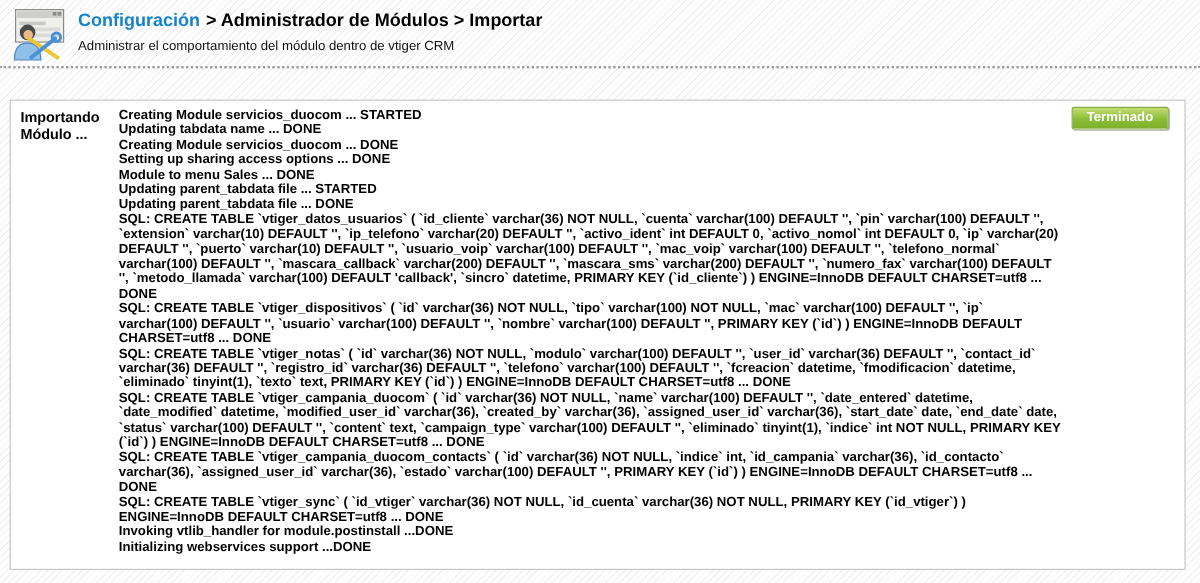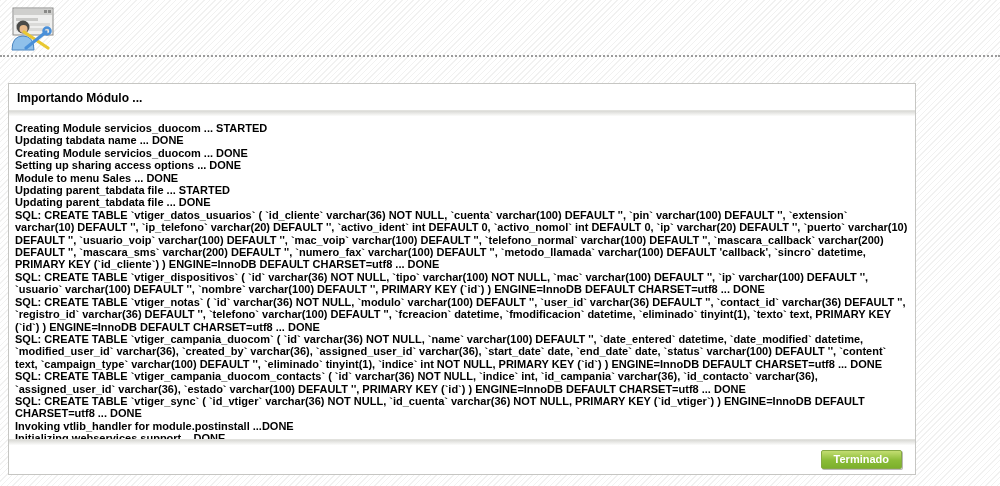--- a/index.html
+++ b/index.html
@@ -22,23 +22,23 @@
   }
   .hdr-icon { position: absolute; left: 8px; top: 6px; width: 48px; height: 46px; }
   .titles { position: absolute; left: 65px; top: 9px; }
   .breadcrumb { font-size: 15px; font-weight: bold; white-space: nowrap; }
   .breadcrumb .crumb-link { color: #1683c7; cursor: pointer; }
   .breadcrumb .crumb-rest { color: #000; margin-left: 5px; }
   .subtitle { font-size: 11px; color: #111; margin-top: 7px; }
 
   
   .container {
-    position: absolute; left: 8px; top: 83px; width: 908px; height: 392px;
+    position: absolute; left: 8px; top: 83px; width: 980px; height: 392px;
     background: #fff; border: 1px solid #c6c6c3;
-    display: flex; flex-direction: column;
+    display: flex; flex-direction: row;
   }
   .panel-title {
     font-size: 12px; font-weight: bold;
     padding: 7px 10px 5px 8px;
   }
   .sep {
     height: 6px; flex: none;
     background: linear-gradient(#d9d9d5, #fcfcfb);
     border-top: 1px solid #e2e2de;
   }
@@ -84,20 +84,26 @@
 
       <g stroke="#e9c832" stroke-width="3.2" stroke-linecap="round">
         <line x1="16" y1="26" x2="40" y2="42"></line>
       </g>
       <g stroke="#4a90d9" stroke-width="3.2" stroke-linecap="round">
         <line x1="18" y1="42" x2="38" y2="26"></line>
       </g>
       <circle cx="39" cy="25" r="3.5" fill="none" stroke="#4a90d9" stroke-width="2.5"></circle>
     </svg>
   </div>
+  <div class="titles">
+    <div class="breadcrumb">
+      <span class="crumb-link">Configuración</span><span class="crumb-rest">&gt; Administrador de Módulos &gt; Importar</span>
+    </div>
+    <div class="subtitle">Administrar el comportamiento del módulo dentro de vtiger CRM</div>
+  </div>
 </div>
 
 <div class="container">
   <div class="panel-title">Importando Módulo ...</div>
   <div class="sep"></div>
   <div class="log">
       <div class="log-line">Creating Module servicios_duocom ... STARTED</div>
       <div class="log-line">Updating tabdata name ... DONE</div>
       <div class="log-line">Creating Module servicios_duocom ... DONE</div>
       <div class="log-line">Setting up sharing access options ... DONE</div>

